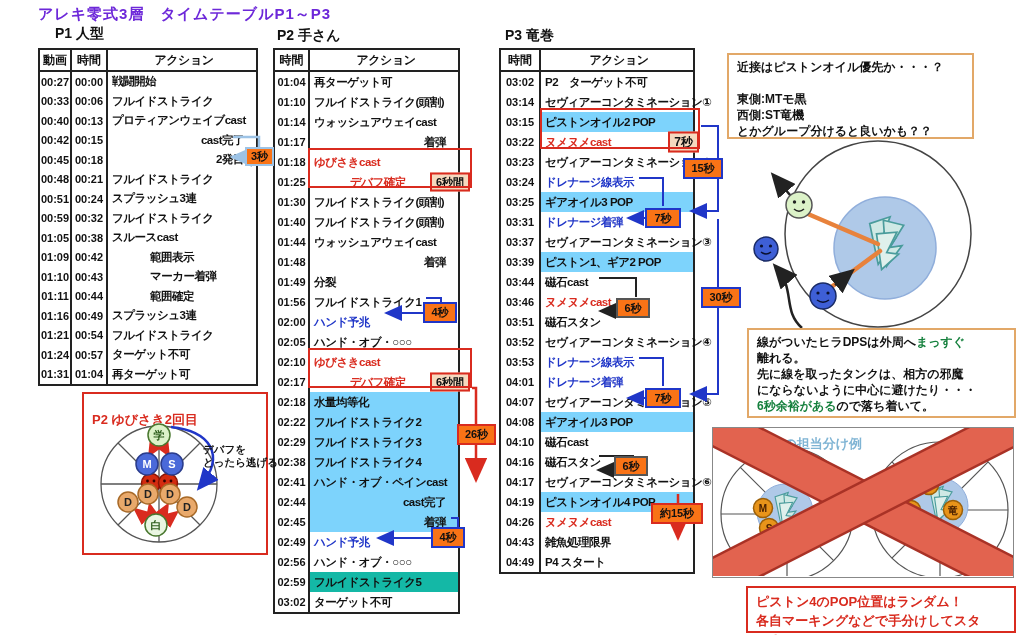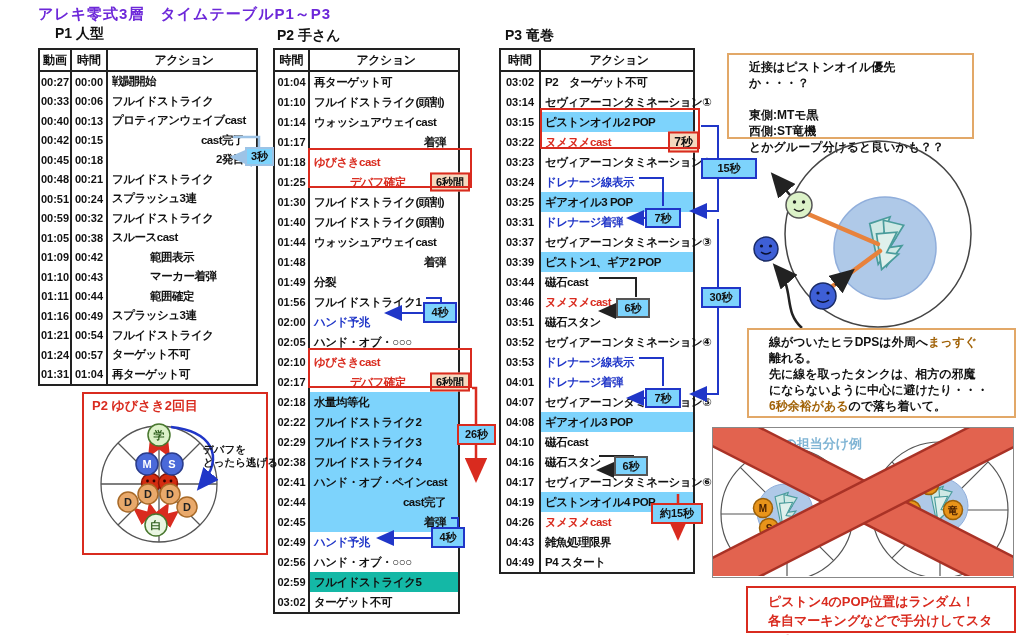--- a/index.html
+++ b/index.html
@@ -32,36 +32,36 @@
   .chip{position:absolute;border:2px solid #D92B1F;background:#F6D9BE;color:#111;font-weight:bold;
         font-size:11px;line-height:15px;padding:0 4px;top:50%;transform:translateY(-50%);letter-spacing:0}
   .chip-out{right:-12px}
   .chip-in{right:-6px;font-size:12px;line-height:17px}
 
   
   .grp{position:absolute;border:2px solid #D92B1F;pointer-events:none;z-index:3;box-sizing:border-box}
 
   
   #connectors{position:absolute;left:0;top:0;z-index:4;pointer-events:none}
-  .lbl{position:absolute;background:#7dd3fc;border:2px solid #2036C8;font-size:11px;font-weight:bold;color:#111;
+  .lbl{position:absolute;background:#f97316;border:2px solid #2036C8;font-size:11px;font-weight:bold;color:#111;
        display:flex;align-items:center;justify-content:center;z-index:5;box-sizing:border-box;letter-spacing:0}
   .lbl-lblue{border-color:#9DC3E6}
   .lbl-red{border-color:#D92B1F}
   .lbl-black{border-color:#555}
 
   
-  .note{position:absolute;border:2px solid #E2A868;background:#fff;padding:4px 20px;font-size:12px;
+  .note{position:absolute;border:2px solid #E2A868;background:#fff;padding:4px 8px;font-size:12px;
         font-weight:bold;color:#111;line-height:16px;box-sizing:border-box;z-index:2}
-  .note .red-text{color:#a16207}
+  .note .red-text{color:#15803d}
   .rednote{border:2px solid #D92B1F;color:#D92B1F;font-size:13px;line-height:19px}
 
   
   .diagram{position:absolute;z-index:2}
   .yubibox{border:2px solid #D92B1F;background:#fff;box-sizing:border-box}
-  .yubi-title{position:absolute;left:8px;top:3px;font-size:13px;font-weight:bold;color:#D92B1F}
+  .yubi-title{position:absolute;left:8px;top:17px;font-size:13px;font-weight:bold;color:#D92B1F}
   .escape-label{position:absolute;font-size:10.5px;font-weight:bold;color:#111;line-height:13px;z-index:3}
   .pistonbox{border:1.5px solid #888;background:#fff;box-sizing:border-box}
 </style>
 </head>
 <body>
 
 <svg width="0" height="0" style="position:absolute">
   <defs>
     <g id="tornado">
       <path d="M-9,-12 L3,-16 L-3,0 L6,-3 L-4,12 Z" fill="#CFE9E5" stroke="#4A9C9C" stroke-width="1"></path>
@@ -433,21 +433,21 @@
 
   <line x1="678" y1="494" x2="678" y2="536" stroke="#D92B1F" stroke-width="2.5" marker-end="url(#mR)"></line>
 </svg>
 
 <div class="lbl lbl-lblue" style="left:245px;top:147px;width:29px;height:19px">3秒</div>
 <div class="lbl" style="left:423px;top:302px;width:34px;height:21px">4秒</div>
 <div class="lbl" style="left:431px;top:527px;width:34px;height:21px">4秒</div>
 <div class="lbl lbl-red" style="left:457px;top:424px;width:39px;height:21px">26秒</div>
 <div class="lbl" style="left:645px;top:208px;width:36px;height:20px">7秒</div>
 <div class="lbl" style="left:645px;top:388px;width:36px;height:20px">7秒</div>
-<div class="lbl" style="left:701px;top:158px;width:56px;height:21px">15秒</div>
+<div class="lbl" style="left:683px;top:158px;width:40px;height:21px">15秒</div>
 <div class="lbl" style="left:701px;top:287px;width:40px;height:21px">30秒</div>
 <div class="lbl lbl-black" style="left:616px;top:298px;width:34px;height:20px">6秒</div>
 <div class="lbl lbl-black" style="left:614px;top:456px;width:34px;height:20px">6秒</div>
 <div class="lbl lbl-red" style="left:651px;top:503px;width:52px;height:21px">約15秒</div>
 
 <div class="note" style="left:727px;top:53px;width:247px;height:86px">
     <div>近接はピストンオイル優先か・・・？</div>
     <div>&nbsp;</div>
     <div>東側:MTモ黒</div>
     <div>西側:ST竜機</div>

